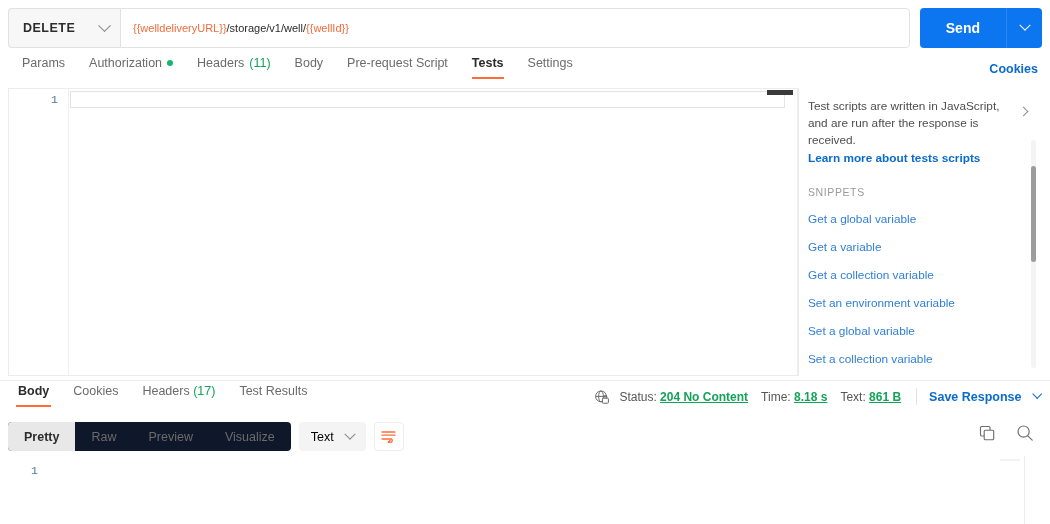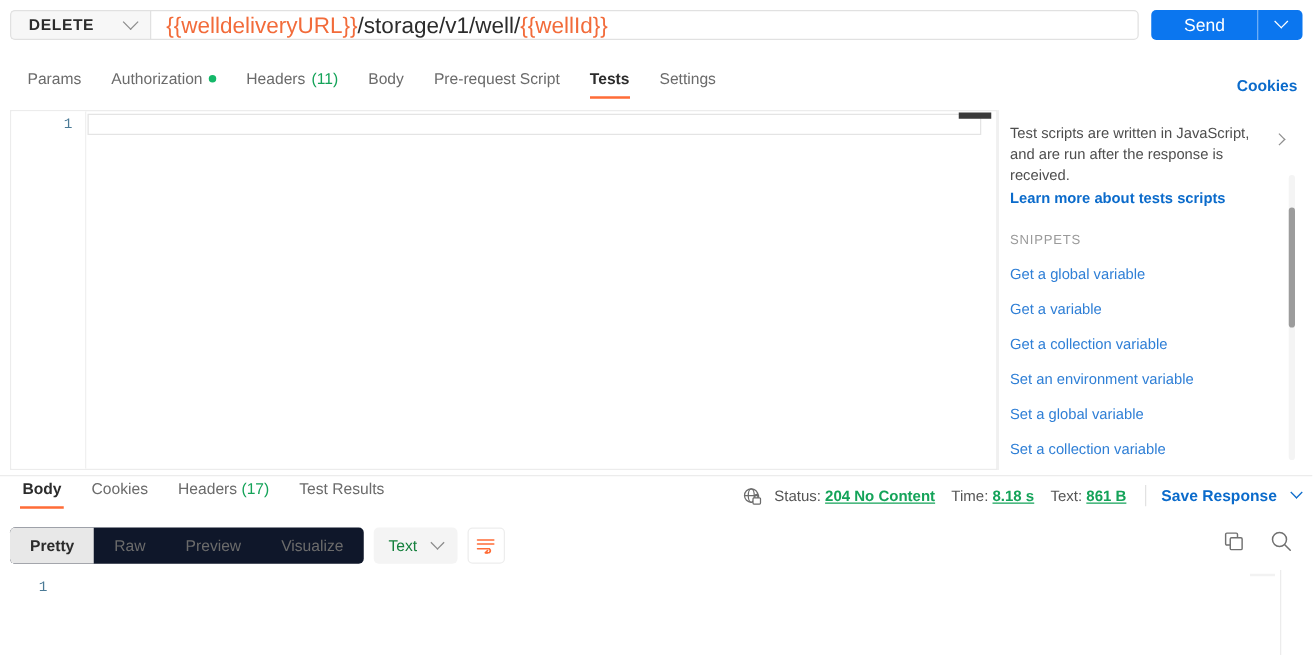--- a/index.html
+++ b/index.html
@@ -7,42 +7,42 @@
     width: 1050px; height: 524px;
     background: #ffffff;
     font-family: "Liberation Sans", sans-serif;
     color: #2c2c2c;
     overflow: hidden;
   }
   .app { position: relative; width: 1050px; height: 524px; }
 
   
   .url-bar {
-    position: absolute; left: 8px; top: 8px; right: 8px; height: 24px;
+    position: absolute; left: 8px; top: 8px; right: 8px; height: 40px;
     display: flex; align-items: stretch;
   }
   .method-box {
     width: 112px; border: 1px solid #e1e1e1; border-right: none;
     border-radius: 4px 0 0 4px; background: #f7f7f7;
     display: flex; align-items: center; justify-content: space-between;
     padding: 0 11px 0 14px; cursor: pointer;
   }
   .method-label { font-size: 12.5px; font-weight: 700; letter-spacing: .5px; color: #2c2c2c; }
   .chev { width: 9px; height: 9px; border-right: 1.6px solid #8a8a8a; border-bottom: 1.6px solid #8a8a8a;
           transform: rotate(45deg) translate(-2px,-2px); }
   .url-box {
     flex: 1; border: 1px solid #e1e1e1; border-radius: 0 4px 4px 0; background: #fff;
     display: flex; align-items: center; padding: 0 12px; overflow: hidden;
   }
-  .url-text { font-size: 18px; white-space: nowrap; color: #2c2c2c; }
+  .url-text { font-size: 11px; white-space: nowrap; color: #2c2c2c; }
   .url-text .var { color: #f26b3a; }
   .send-wrap { display: flex; margin-left: 10px; }
   .send-btn {
     background: #0b76ef; color: #fff; border: none; border-radius: 4px 0 0 4px;
-    padding: 0 26px; font-size: 14px; font-weight: 400; cursor: pointer;
+    padding: 0 26px; font-size: 14px; font-weight: 700; cursor: pointer;
     font-family: "Liberation Sans", sans-serif;
   }
   .send-caret {
     background: #0b76ef; border-radius: 0 4px 4px 0; width: 36px;
     display: flex; align-items: center; justify-content: center; cursor: pointer;
     border-left: 1px solid #2a87f2;
   }
   .send-caret i { width: 8px; height: 8px; border-right: 1.7px solid #fff; border-bottom: 1.7px solid #fff;
                   transform: rotate(45deg) translate(-2px,-2px); display:block; }
 
@@ -149,21 +149,21 @@
 
   
   .fmt-bar { position: absolute; left: 8px; top: 422px; display: flex; align-items: center; gap: 8px; }
   .seg { display: flex; background: #0f172a; border-radius: 4px; overflow: hidden; height: 29px; }
   .seg div {
     font-size: 12.5px; color: #6b6b6b; padding: 0 16px; display: flex; align-items: center; cursor: pointer;
   }
   .seg div.active { background: #e8e8e8; color: #2c2c2c; font-weight: 700; }
   .type-sel {
     display: flex; align-items: center; gap: 12px; background: #f4f4f4; border-radius: 4px;
-    height: 29px; padding: 0 12px; font-size: 12.5px; color: #15803d; cursor: pointer;
+    height: 29px; padding: 0 12px; font-size: 12.5px; color: #000000; cursor: pointer;
   }
   .type-sel .chev2 {
     width: 8px; height: 8px; border-right: 1.5px solid #8a8a8a; border-bottom: 1.5px solid #8a8a8a;
     transform: rotate(45deg) translate(-2px,-2px);
   }
   .wrap-btn {
     width: 30px; height: 29px; border: 1px solid #ededed; border-radius: 4px; background: #fff;
     display: flex; align-items: center; justify-content: center; cursor: pointer;
   }
   .resp-actions { position: absolute; right: 16px; top: 424px; display: flex; align-items: center; gap: 20px; }

